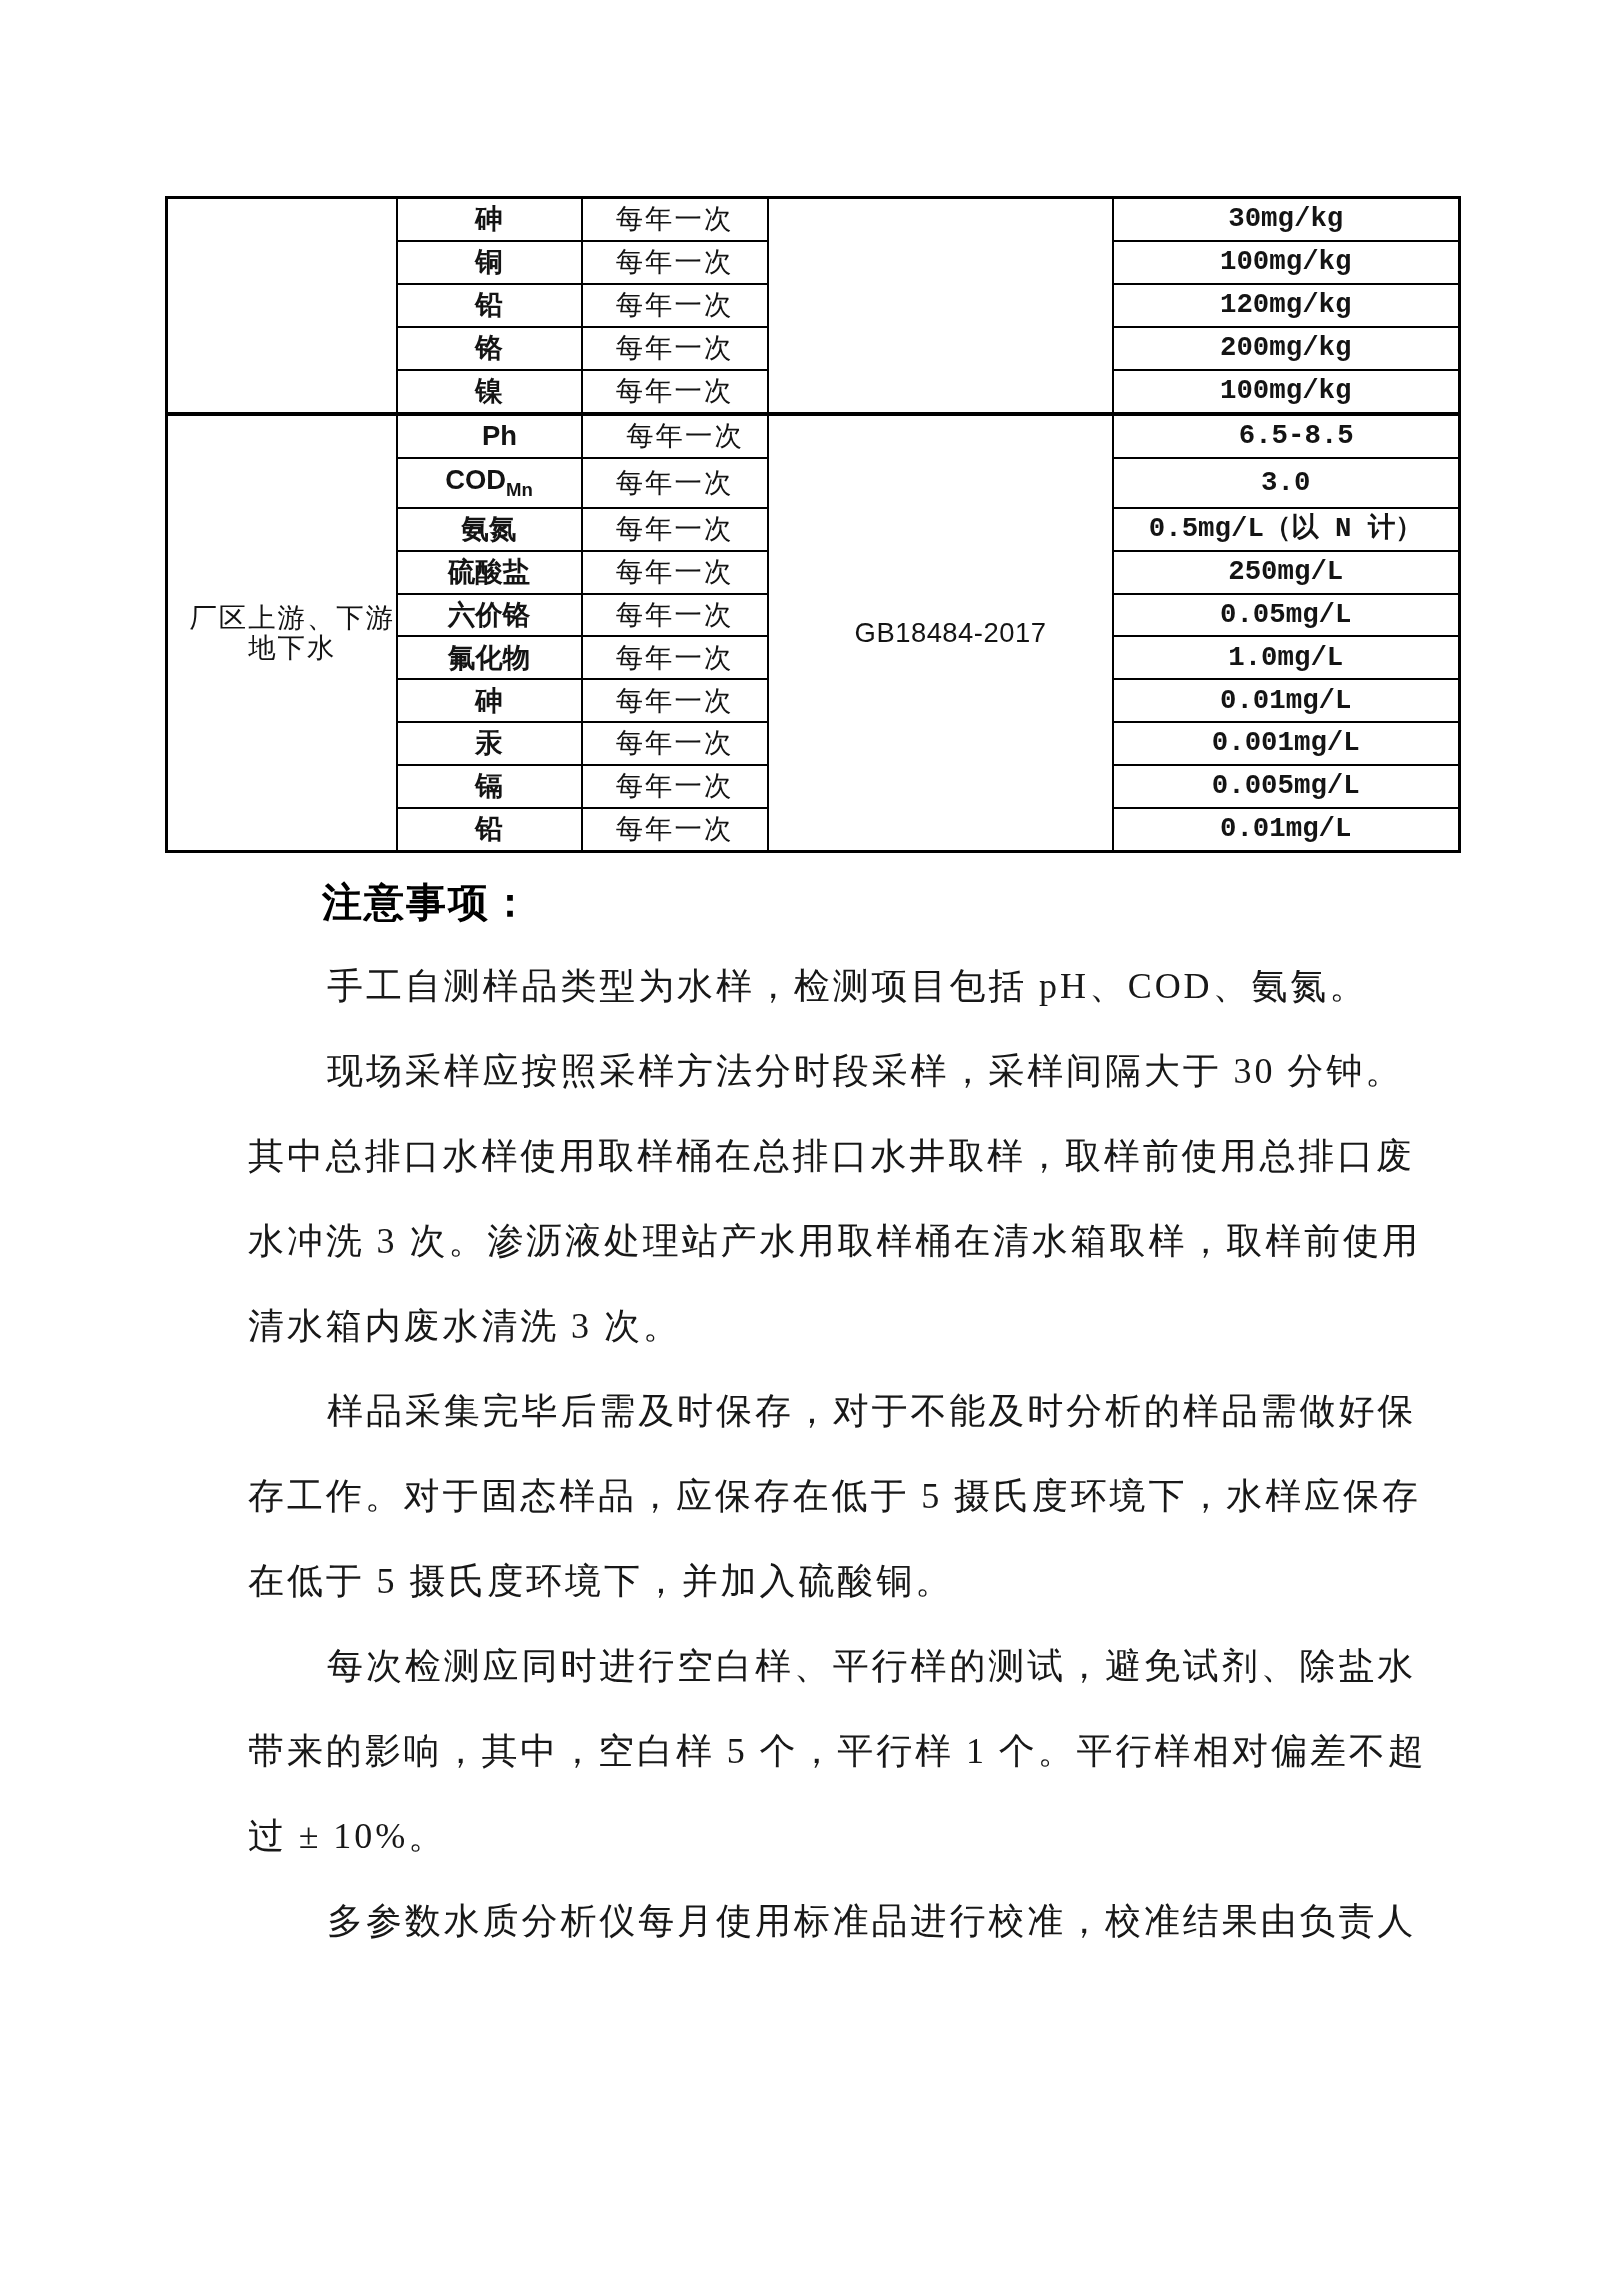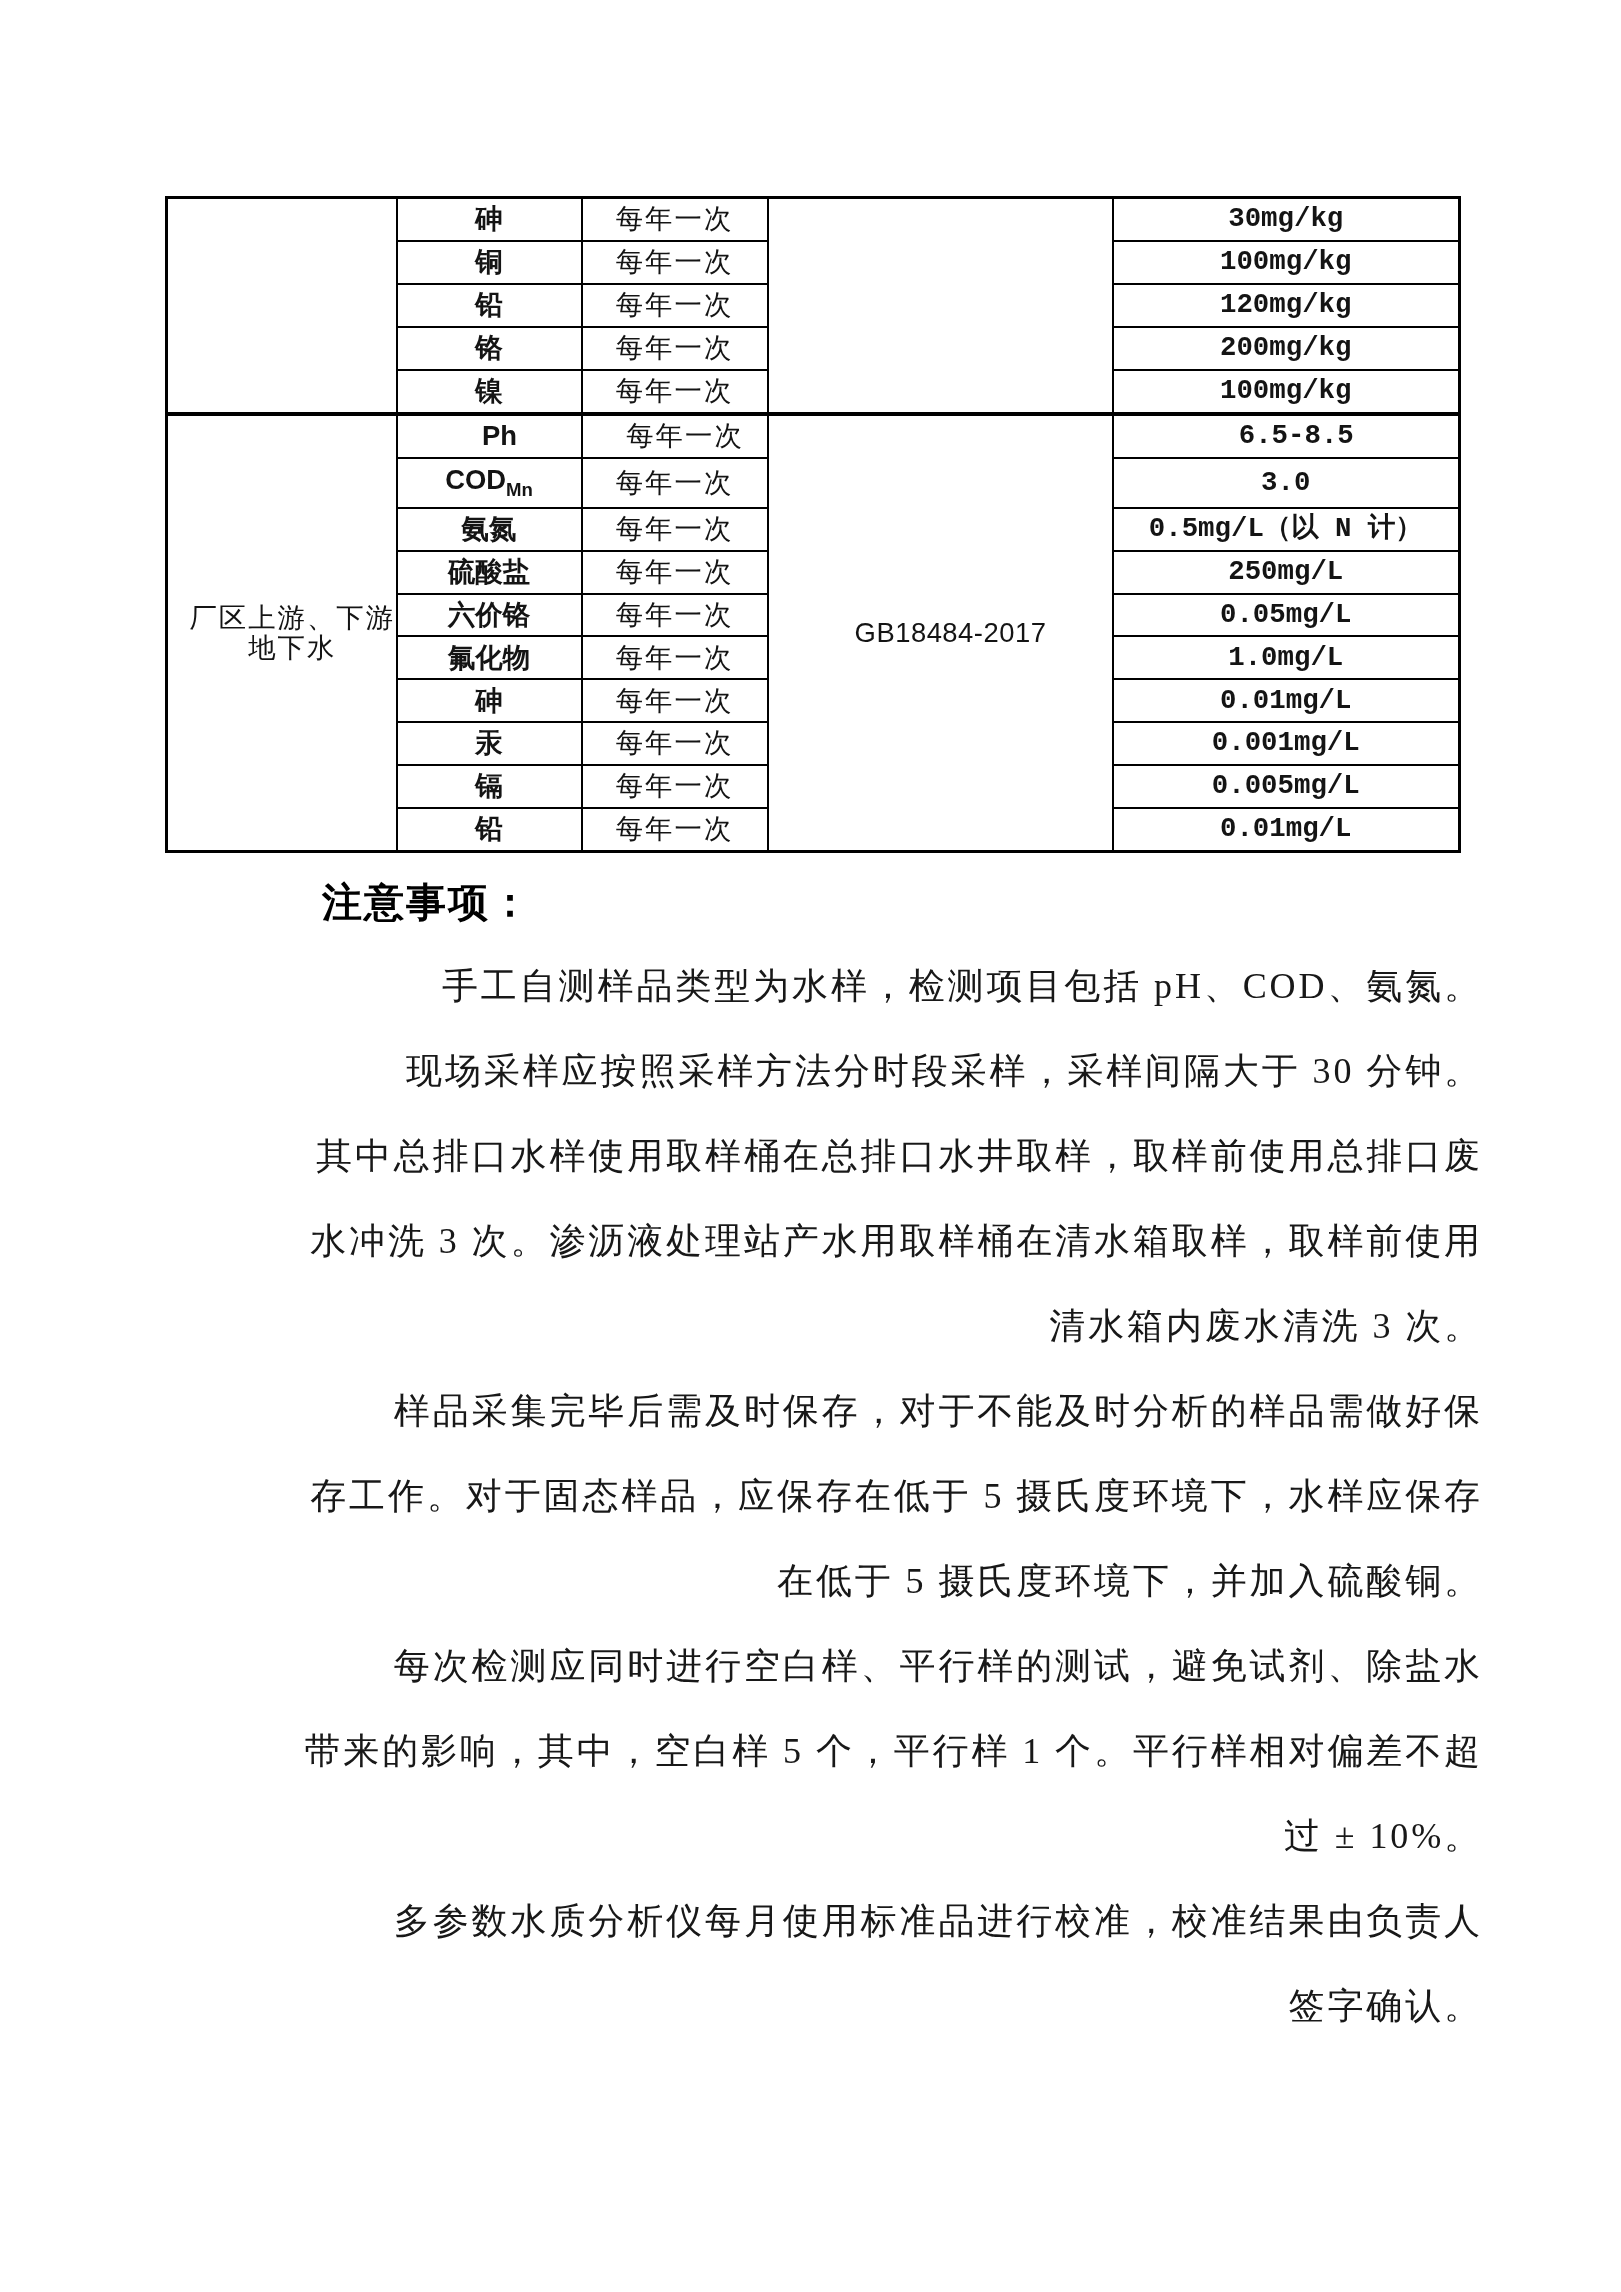--- a/index.html
+++ b/index.html
@@ -55,21 +55,20 @@
     padding-left:74px;
     line-height:84px; height:84px;
     color:#000000;
   }
   .note-line {
     font-size:36px;
     letter-spacing:2.9px;
     line-height:85px; height:85px;
     white-space:nowrap;
     color:#181818;
-    text-align:right;
   }
   .note-line.indent { padding-left:79px; }
 </style>
 </head>
 <body>
 
 <div class="page">
 
   <table class="monitor">
     <colgroup>
@@ -176,17 +175,16 @@
     <div class="note-line">其中总排口水样使用取样桶在总排口水井取样，取样前使用总排口废</div>
     <div class="note-line">水冲洗 3 次。渗沥液处理站产水用取样桶在清水箱取样，取样前使用</div>
     <div class="note-line">清水箱内废水清洗 3 次。</div>
     <div class="note-line indent">样品采集完毕后需及时保存，对于不能及时分析的样品需做好保</div>
     <div class="note-line">存工作。对于固态样品，应保存在低于 5 摄氏度环境下，水样应保存</div>
     <div class="note-line">在低于 5 摄氏度环境下，并加入硫酸铜。</div>
     <div class="note-line indent">每次检测应同时进行空白样、平行样的测试，避免试剂、除盐水</div>
     <div class="note-line">带来的影响，其中，空白样 5 个，平行样 1 个。平行样相对偏差不超</div>
     <div class="note-line">过 ± 10%。</div>
     <div class="note-line indent">多参数水质分析仪每月使用标准品进行校准，校准结果由负责人</div>
-    <div class="note-line">签字确认。</div>
   </div>
 
 </div>
 
 
 </body></html>

